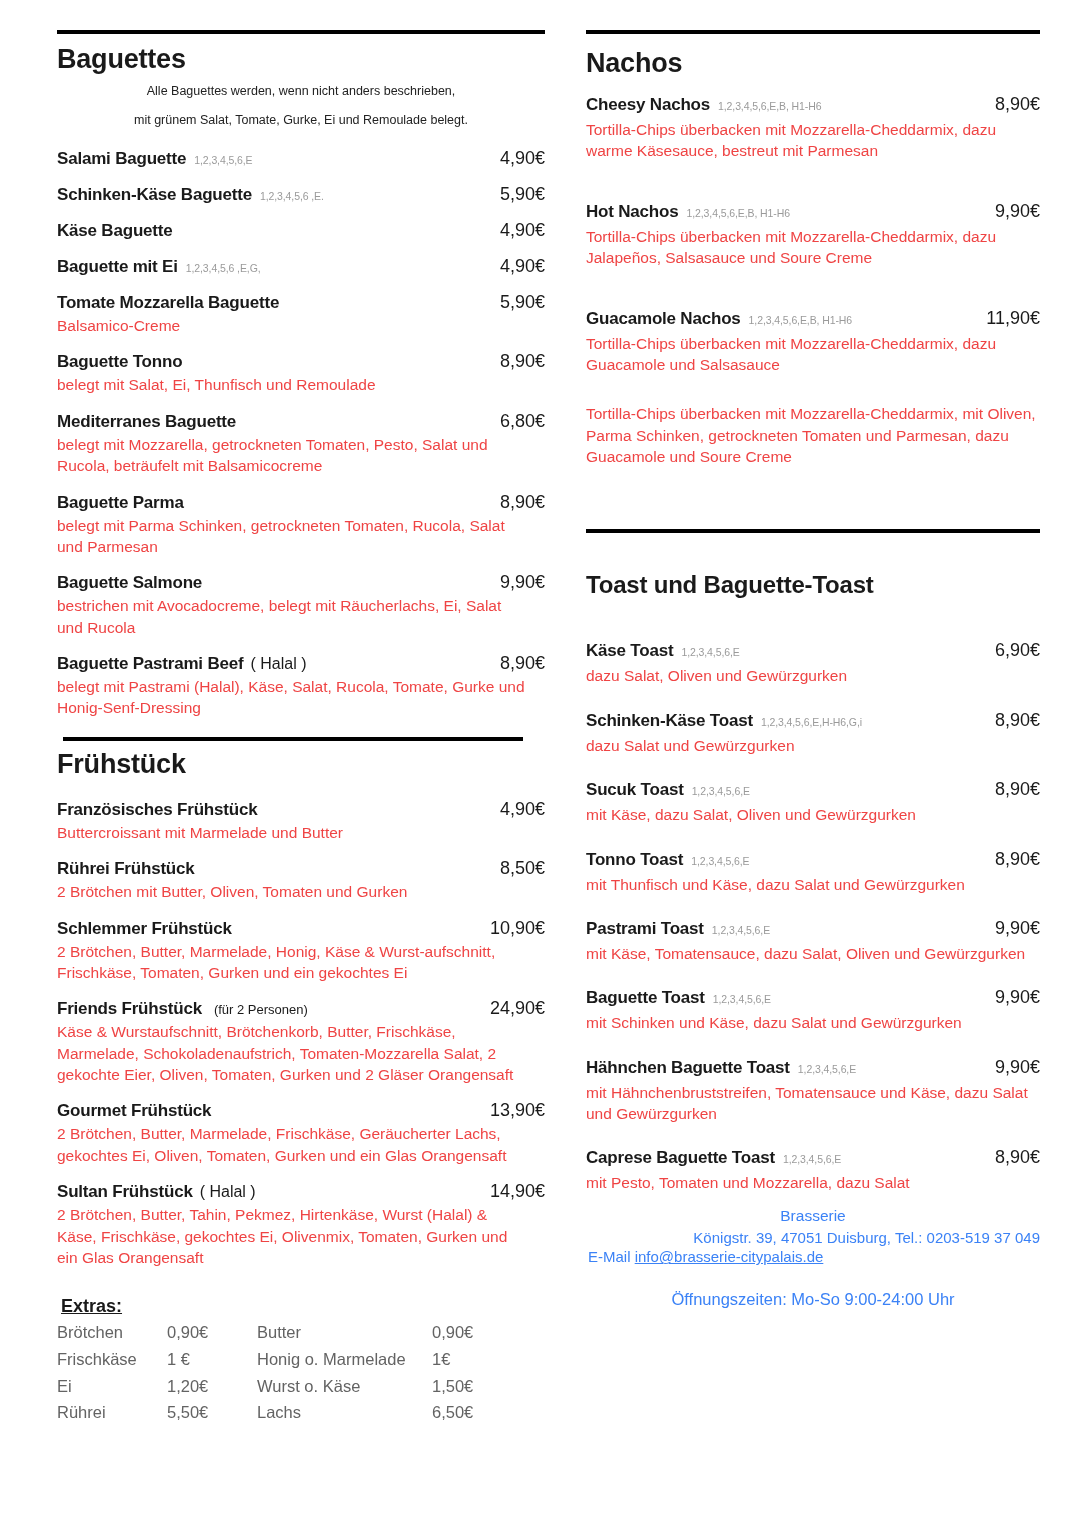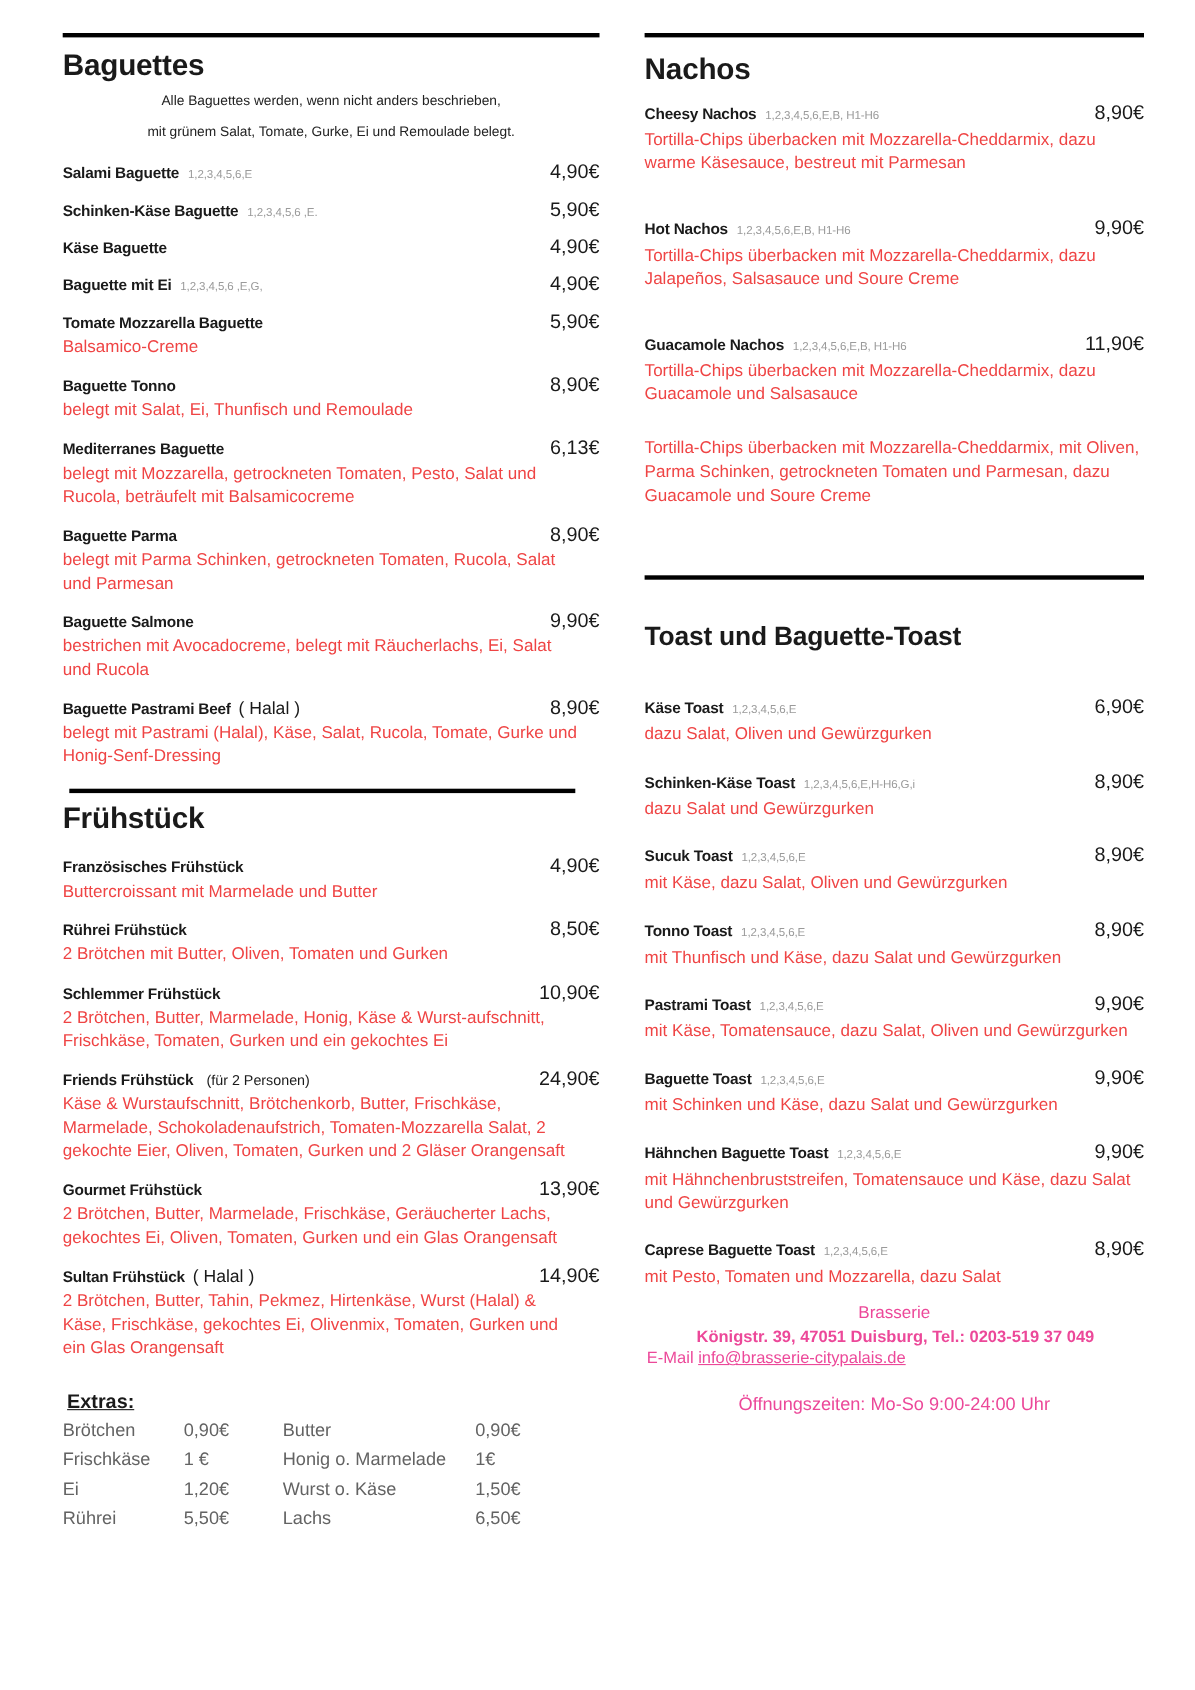--- a/index.html
+++ b/index.html
@@ -58,21 +58,21 @@
 
   
   .item { margin-bottom: 2px; }
   .item-head {
     display: flex;
     align-items: baseline;
     width: 100%;
   }
   .item-name {
     font-weight: bold;
-    font-size: 14px;
+    font-size: 17px;
     letter-spacing: -0.2px;
     white-space: nowrap;
     margin-top: 12px;
   }
   .allerg {
     font-size: 10.5px;
     color: #9a9a9a;
     margin-left: 8px;
     white-space: nowrap;
     letter-spacing: -0.1px;
@@ -129,25 +129,25 @@
     font-size: 16.5px;
     color: #636363;
     line-height: 1.62;
   }
   .extras-grid div { white-space: nowrap; }
 
   
   .footer {
     margin-top: 4px;
     font-size: 15px;
-    color: #ec4899;
+    color: #3b82f6;
     line-height: 1.3;
   }
   .footer .brand { text-align: center; font-size: 15.5px; margin-bottom: 2px; }
-  .footer .addr { text-align: center; padding-left: 2px; font-weight: bold; }
+  .footer .addr { text-align: right; padding-left: 2px; }
   .footer .mail { text-align: left; padding-left: 2px; }
   .footer .mail u { text-decoration: underline; }
   .footer .hours {
     text-align: center;
     margin-top: 22px;
     font-size: 16.5px;
   }
 </style>
 </head>
 <body>
@@ -207,21 +207,21 @@
             <span class="item-name">Baguette Tonno</span>
             <span class="spacer"></span>
             <span class="price">8,90€</span>
           </div>
           <div class="desc">belegt mit Salat, Ei, Thunfisch und Remoulade</div>
         </div>
         <div class="item tight">
           <div class="item-head">
             <span class="item-name">Mediterranes Baguette</span>
             <span class="spacer"></span>
-            <span class="price">6,13€</span>
+            <span class="price">6,80€</span>
           </div>
           <div class="desc">belegt mit Mozzarella, getrockneten Tomaten, Pesto, Salat und Rucola, beträufelt mit Balsamicocreme</div>
         </div>
         <div class="item tight">
           <div class="item-head">
             <span class="item-name">Baguette Parma</span>
             <span class="spacer"></span>
             <span class="price">8,90€</span>
           </div>
           <div class="desc">belegt mit Parma Schinken, getrockneten Tomaten, Rucola, Salat und Parmesan</div>

